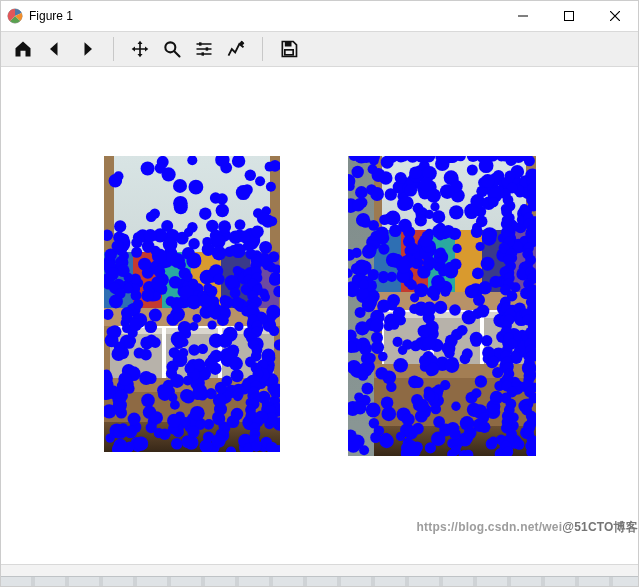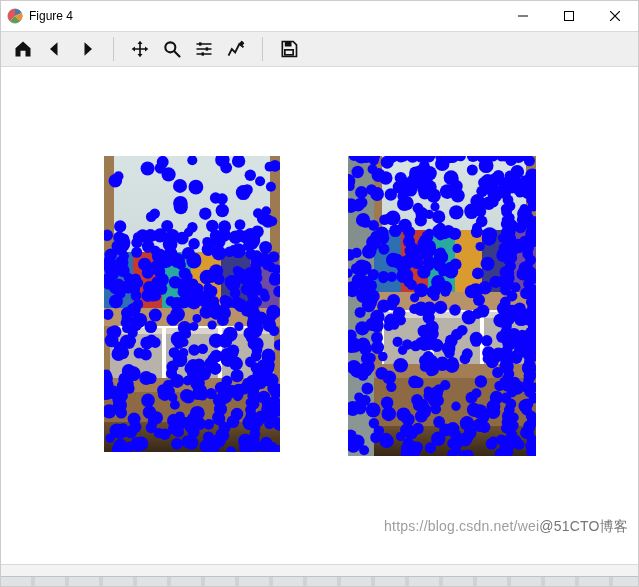--- a/index.html
+++ b/index.html
@@ -33,41 +33,41 @@
   .toy-row span { flex:1; }
   .box-row { position:absolute; left:0; right:0; display:flex; gap:4px; padding:0 6px; }
   .box-row span { flex:1; background:#b7b2aa; border-top:6px solid #d9d5cd; }
   .shadow { position:absolute; left:0; right:0; bottom:0; height:30px; background:linear-gradient(180deg, rgba(84,60,36,0.6), rgba(40,28,16,0.85)); }
   
   .dots { position:absolute; inset:0; }
   .dots circle { fill: #0a00ff; }
   
   .statusbar { height: 22px; background: #f3f3f3; border-top: 1px solid #d9d9d9; }
   
-  .watermark { position:absolute; right:10px; bottom:28px; font-size:14px; color: rgba(140,140,140,0.85); font-family: Arial, sans-serif; letter-spacing: .2px; white-space: nowrap; }
+  .watermark { position:absolute; right:0; bottom:28px; font-size:12px; color: rgba(140,140,140,0.85); font-family: Arial, sans-serif; letter-spacing: .2px; white-space: nowrap; font-weight: bold; }
   .wm-strong { color: rgba(110,110,110,0.95); }
   
   .tasksliver { position:absolute; left:0; right:0; bottom:0; height:10px; background: repeating-linear-gradient(90deg,#dfe3e6 0 30px,#cfd3d6 30px 34px); border-top:1px solid #bfc3c6; }
 </style>
 </head>
 <body>
 
 <div class="window">
 
   <div class="titlebar">
     <span class="app-icon">
       <svg viewBox="0 0 16 16" width="16" height="16">
         <circle cx="8" cy="8" r="7" fill="none" stroke="#888" stroke-width="1"></circle>
         <path d="M8 8 L8 1 A7 7 0 0 1 14.5 5 Z" fill="#4e79a7"></path>
         <path d="M8 8 L14.5 5 A7 7 0 0 1 13 13 Z" fill="#f28e2b"></path>
         <path d="M8 8 L13 13 A7 7 0 0 1 3 13 Z" fill="#59a14f"></path>
         <path d="M8 8 L3 13 A7 7 0 0 1 8 1 Z" fill="#e15759"></path>
       </svg>
     </span>
-    <span class="title">Figure 4</span>
+    <span class="title">Figure 1</span>
     <span class="spacer"></span>
     <div class="winbtn">
       <svg width="10" height="10" viewBox="0 0 10 10">
           <path d="M0 5 H10" stroke="#000" stroke-width="1"></path>
         </svg>
     </div>
     <div class="winbtn">
       <svg width="10" height="10" viewBox="0 0 10 10">
           <rect x="0.5" y="0.5" width="9" height="9" fill="none" stroke="#000" stroke-width="1"></rect>
         </svg>

